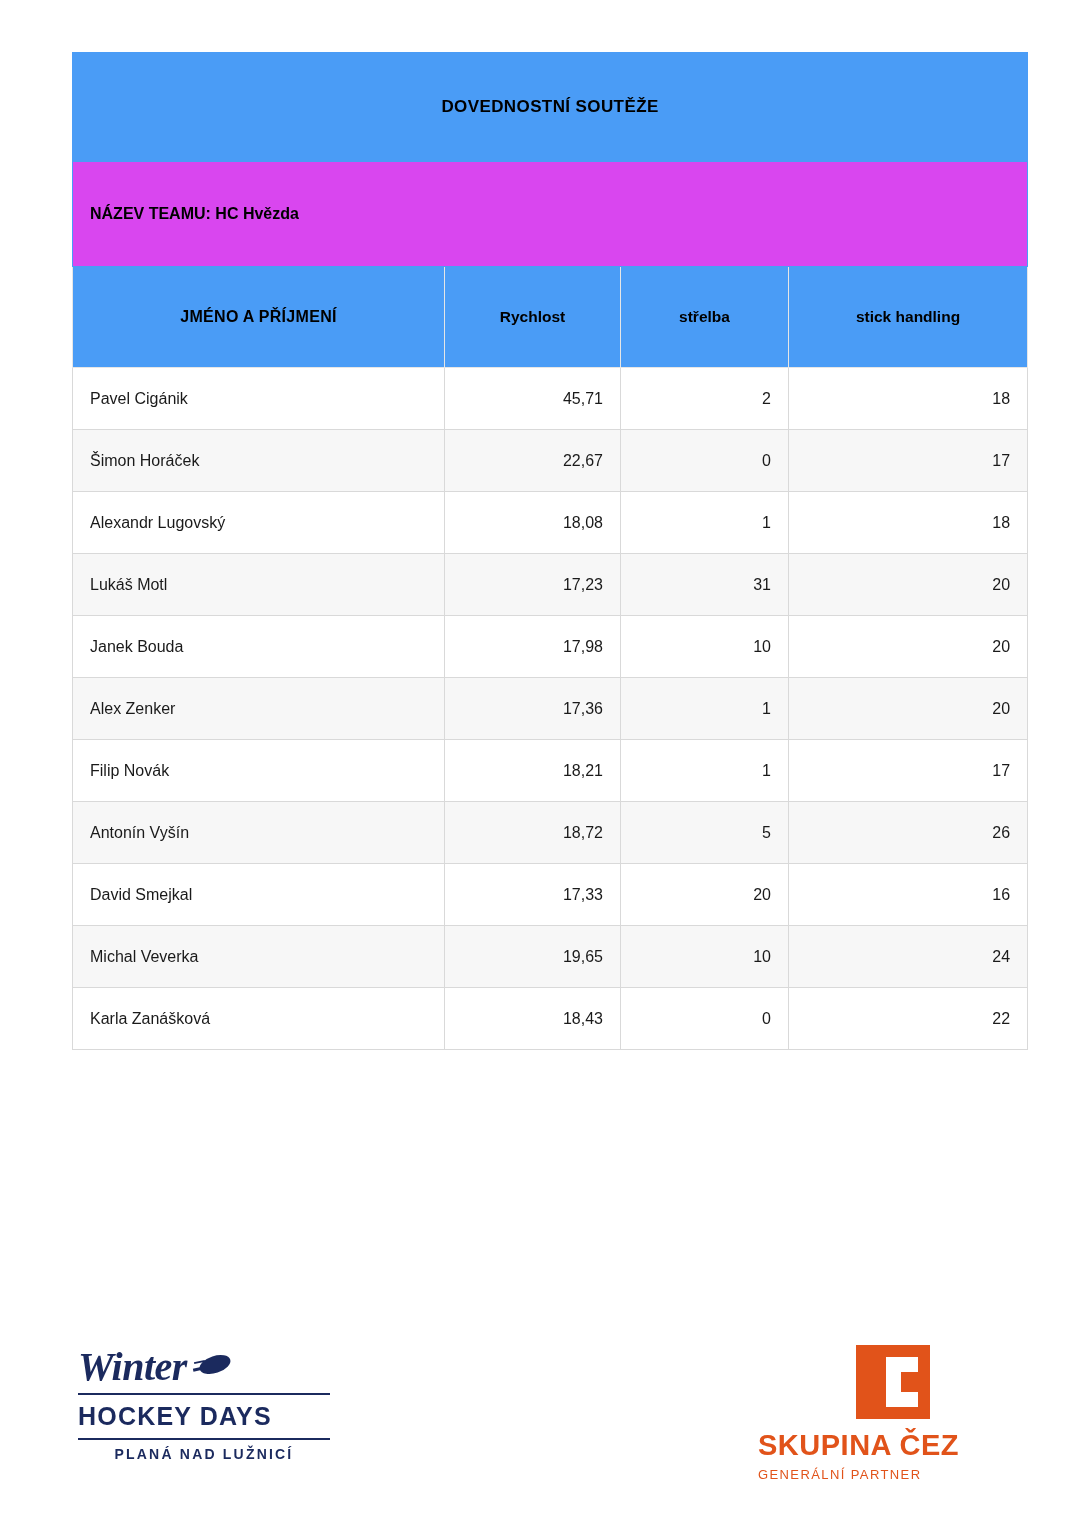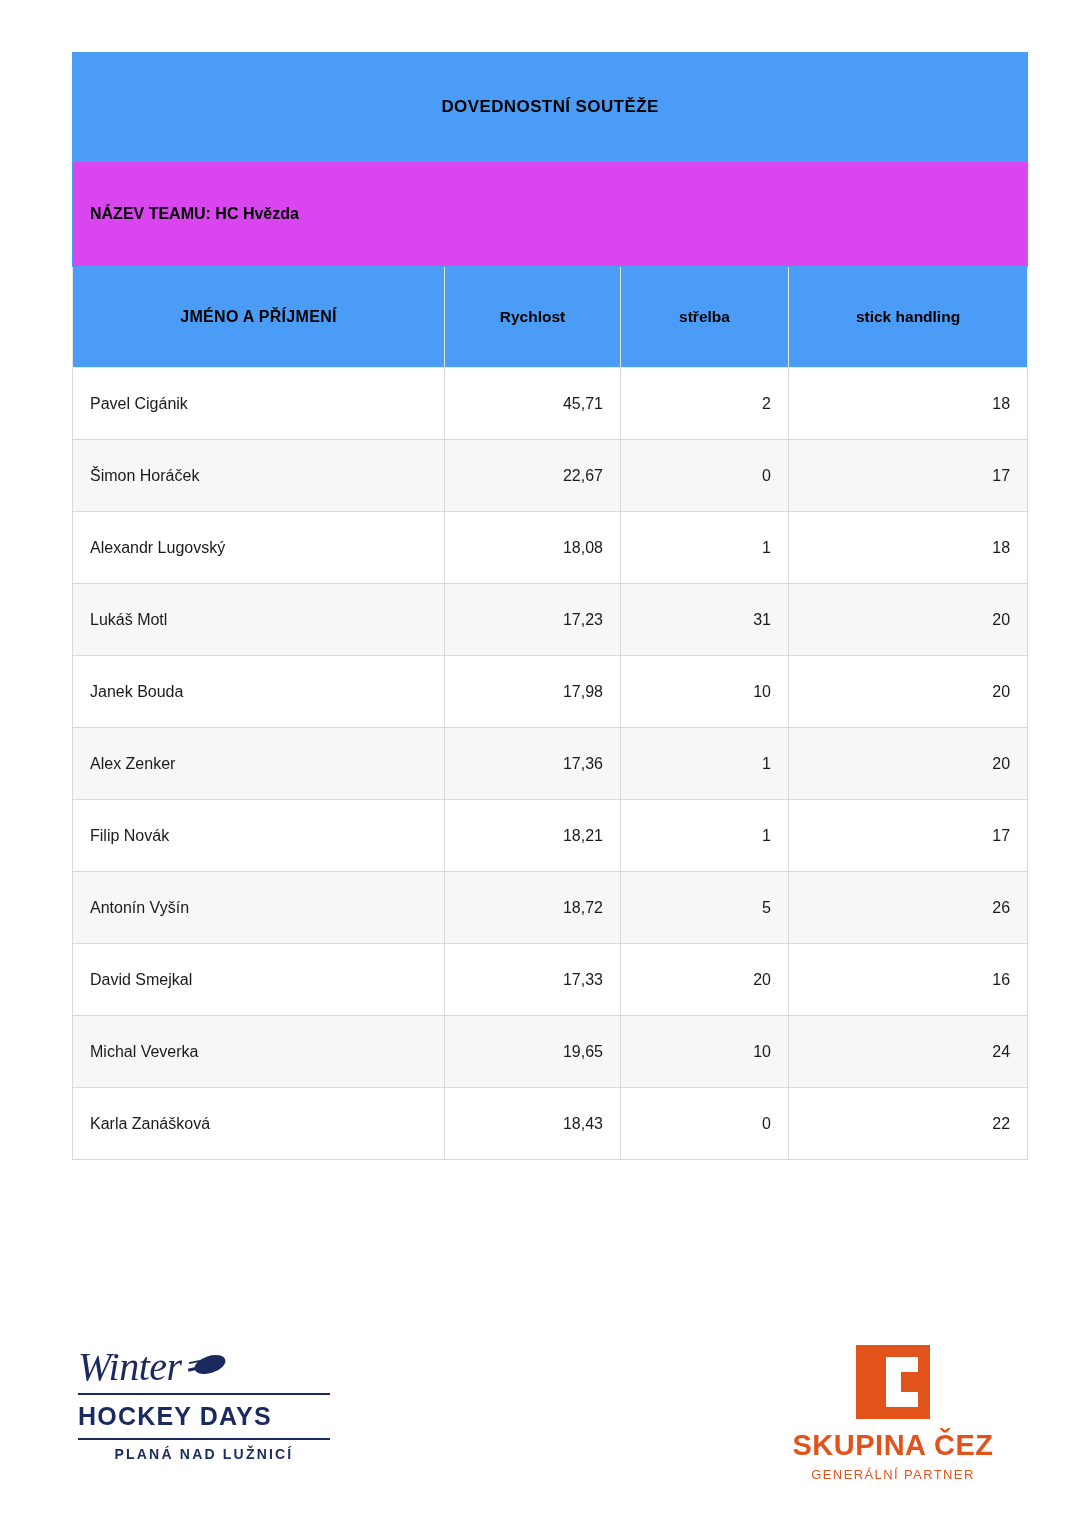--- a/index.html
+++ b/index.html
@@ -65,21 +65,21 @@
     font-size: 15.5px;
     height: 66px;
     vertical-align: middle;
     text-align: center;
     border: 1px solid #e6e6e6 !important;
   }
   .hdr-name {
     font-size: 16px;
     letter-spacing: 0.3px;
   }
-  tbody tr { height: 72px; }
+  tbody tr { height: 62px; }
   tbody td {
     font-size: 16px;
     vertical-align: middle;
     background: #ffffff;
   }
   tbody tr.alt td {
     background: #f7f7f7;
   }
   td.name {
     text-align: left;
@@ -108,21 +108,21 @@
     position: absolute;
     left: 78px;
     top: 0px;
     width: 290px;
     height: 140px;
     color: #1b2a5e;
   }
   .winter-word {
     font-family: "Liberation Serif", serif;
     font-style: italic;
-    font-weight: normal;
+    font-weight: bold;
     font-size: 40px;
     letter-spacing: -0.5px;
     line-height: 44px;
     color: #1b2a5e;
   }
   .puck {
     display: inline-block;
     width: 40px;
     height: 18px;
     margin-left: 6px;
@@ -177,21 +177,20 @@
     letter-spacing: 2.2px;
     color: #1b2a5e;
     text-align: center;
     width: 252px;
   }
   .logo-cez {
     position: absolute;
     right: 62px;
     top: 0px;
     width: 270px;
-    text-align: center;
   }
   .cez-mark {
     width: 74px;
     height: 74px;
     margin: 0 auto 10px auto;
     background: #e1531a;
     position: relative;
   }
   .cez-mark .slot-v {
     position: absolute;

